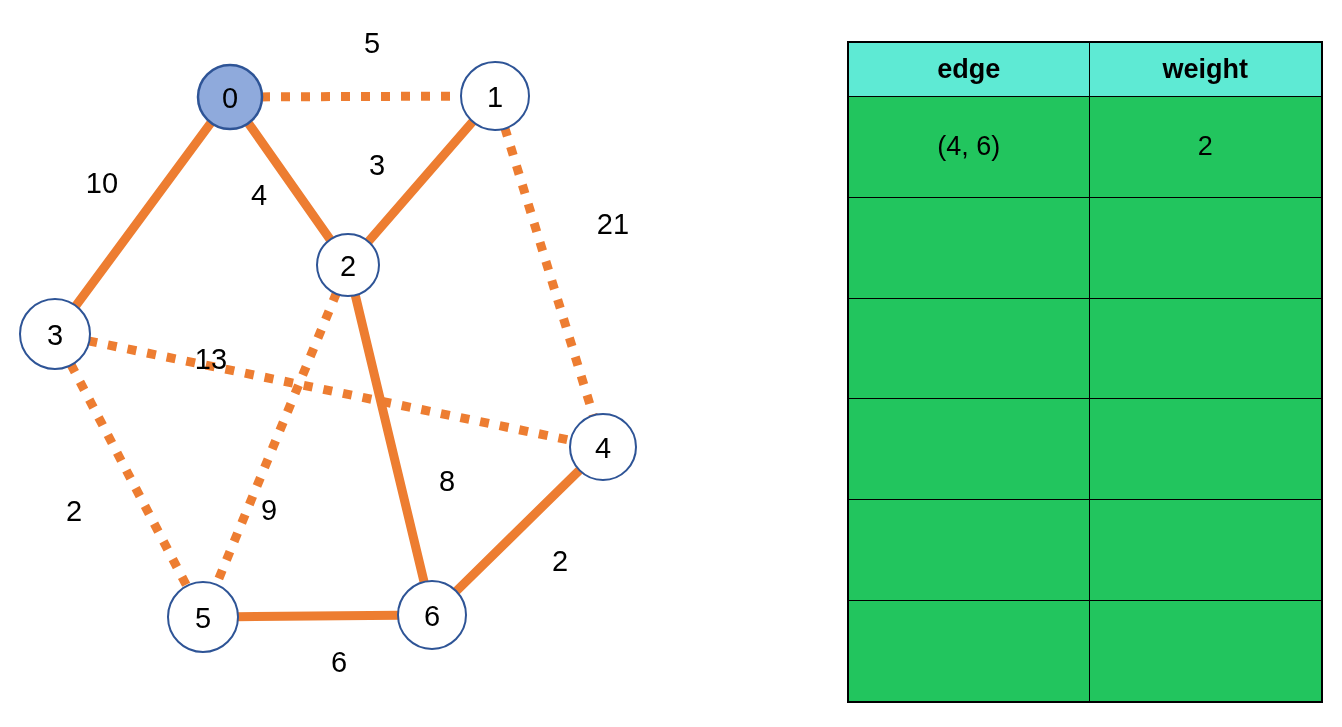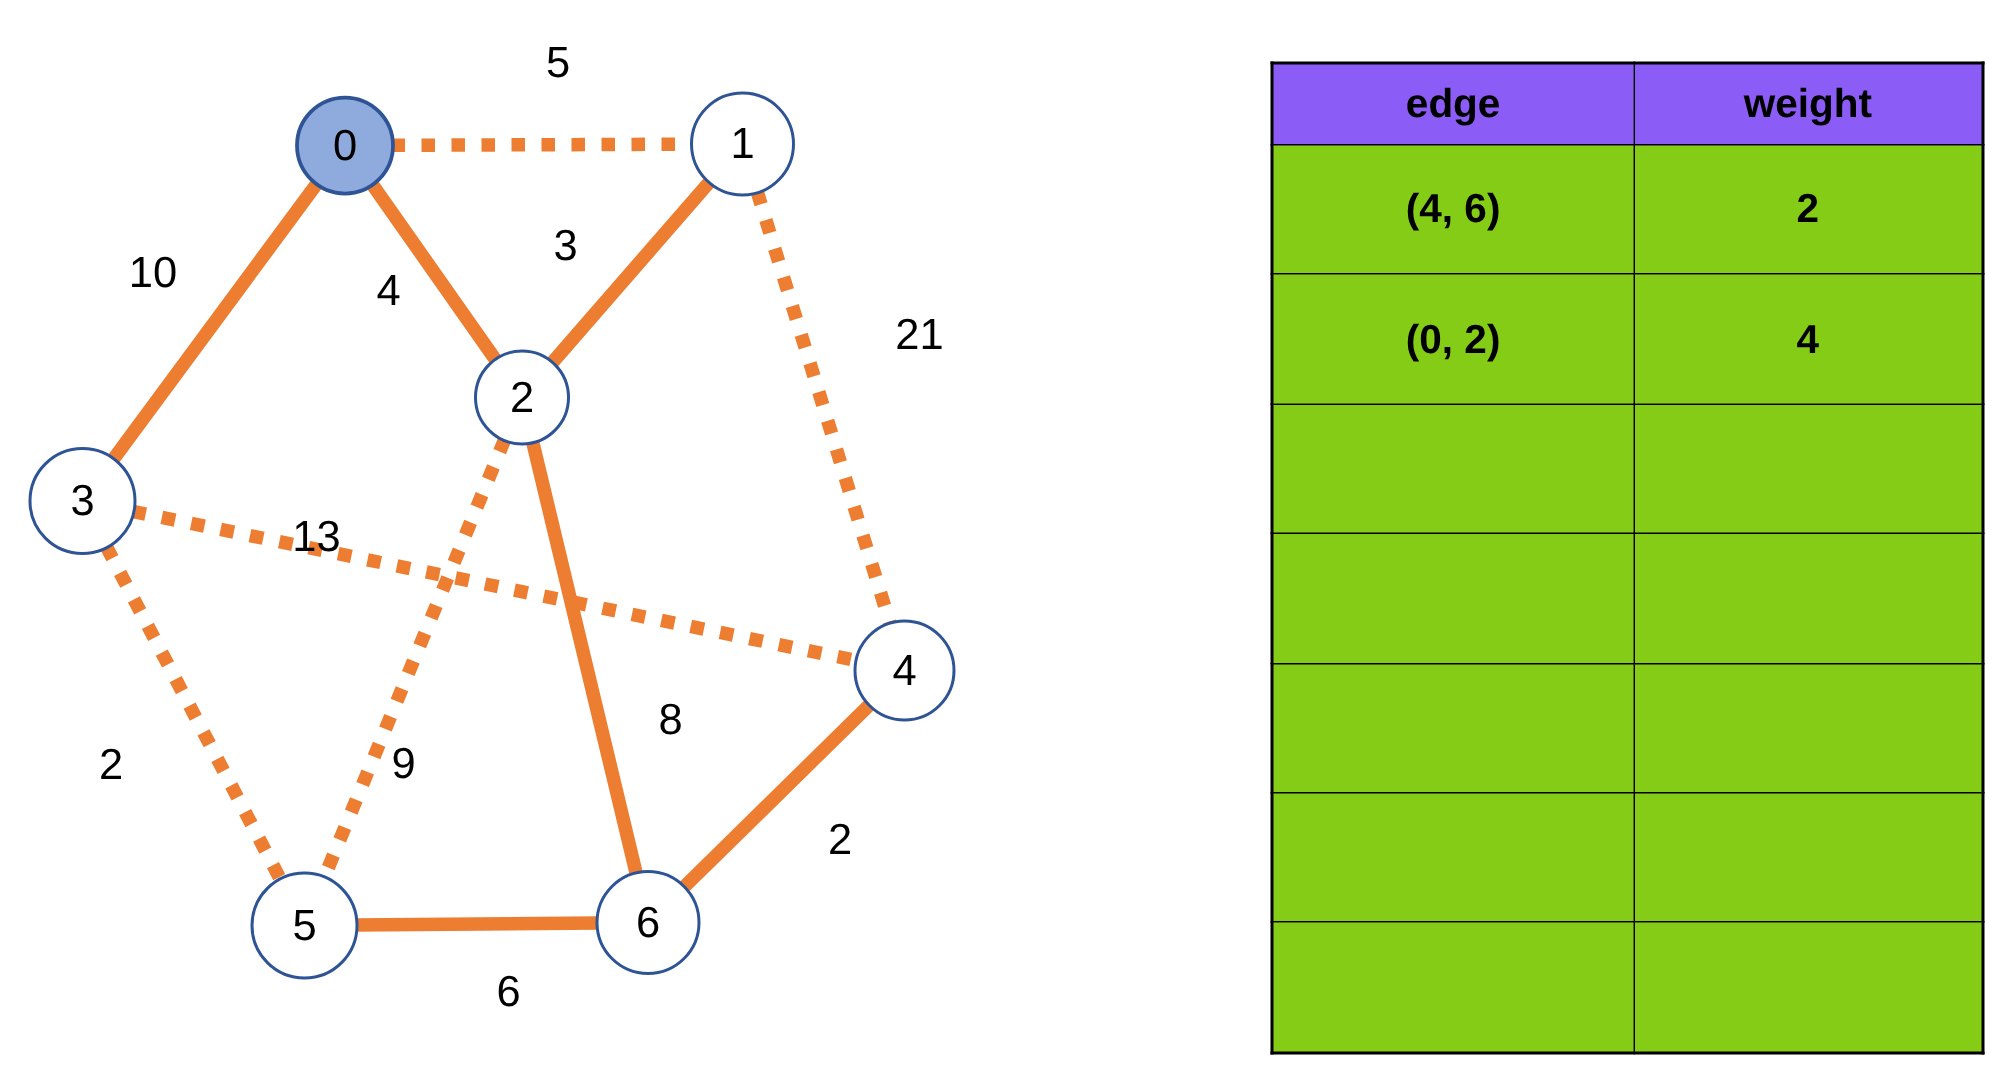--- a/index.html
+++ b/index.html
@@ -75,27 +75,27 @@
   table.edge-table td {
     border: 1.5px solid #000000;
     text-align: center;
     vertical-align: middle;
     font-family: "Liberation Sans", sans-serif;
     font-size: 27px;
     color: #000000;
     padding: 0;
   }
   table.edge-table th {
-    background: #8b5cf6;
+    background: #5eead4;
     font-weight: bold;
     height: 53px;
   }
   table.edge-table td {
-    background: #84cc16;
-    font-weight: bold;
+    background: #22c55e;
+    font-weight: normal;
     height: 55px;
     margin-top: 33px;
   }
   col.col-edge { width: 241px; }
   col.col-weight { width: 233px; }
 </style>
 </head>
 <body>
 
 <div id="stage">
@@ -160,24 +160,20 @@
           <th>edge</th>
           <th>weight</th>
         </tr>
       </thead>
       <tbody id="edge-table-body">
           <tr>
             <td>(4, 6)</td>
             <td>2</td>
           </tr>
           <tr>
-            <td>(0, 2)</td>
-            <td>4</td>
-          </tr>
-          <tr>
             <td></td>
             <td></td>
           </tr>
           <tr>
             <td></td>
             <td></td>
           </tr>
           <tr>
             <td></td>
             <td></td>

